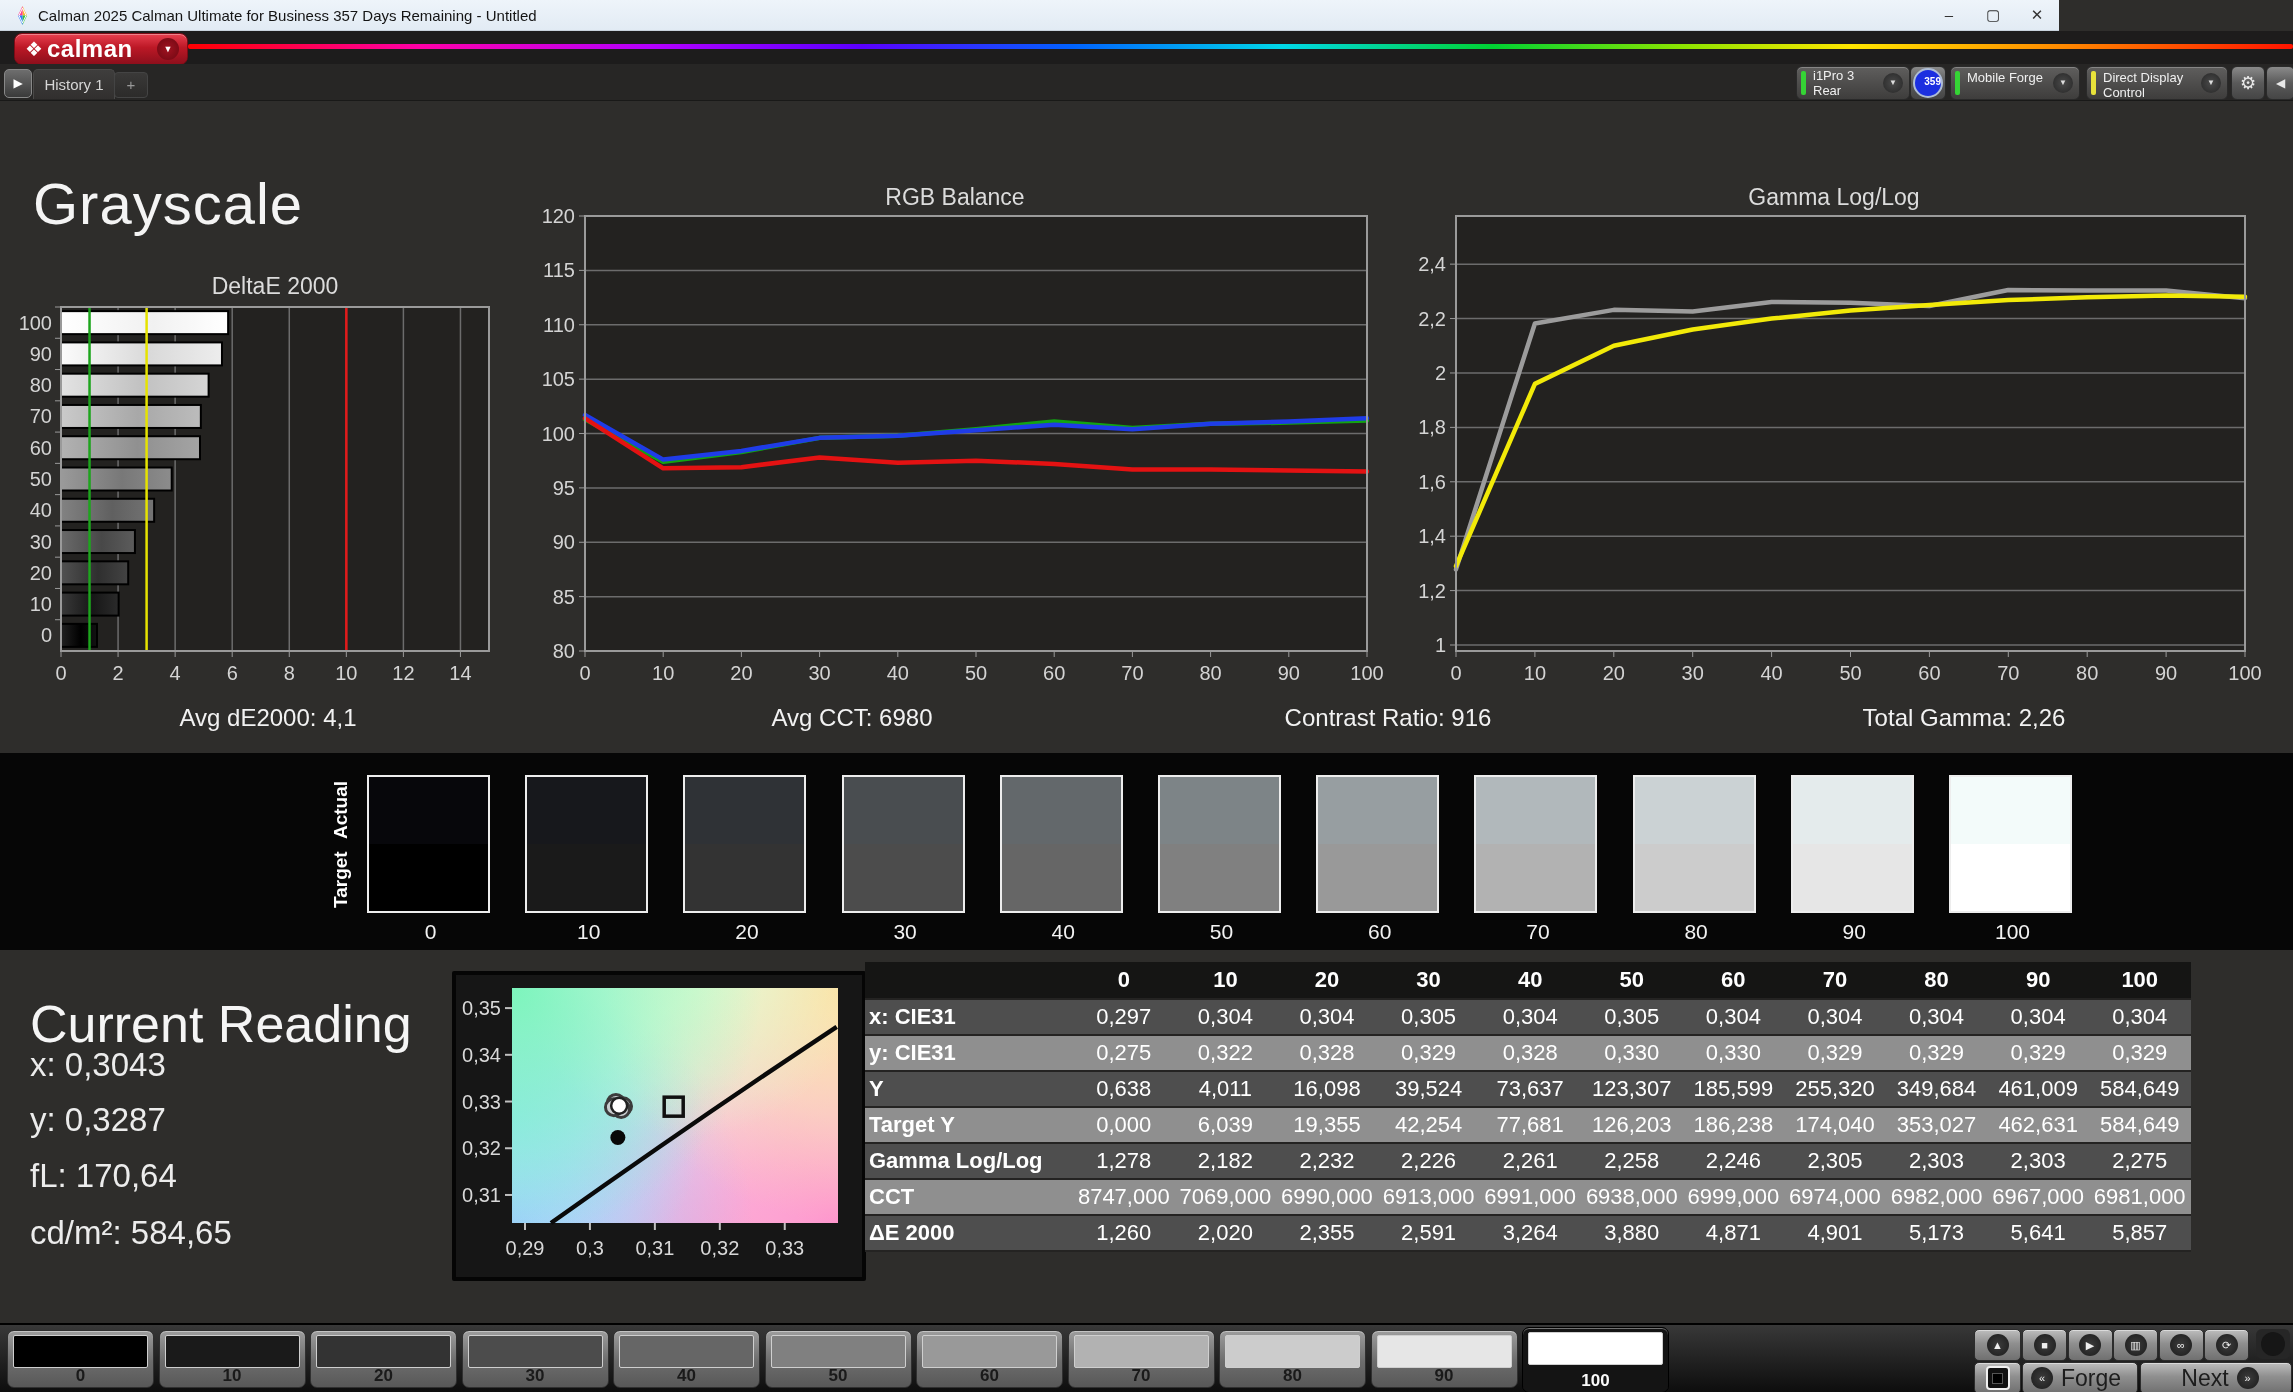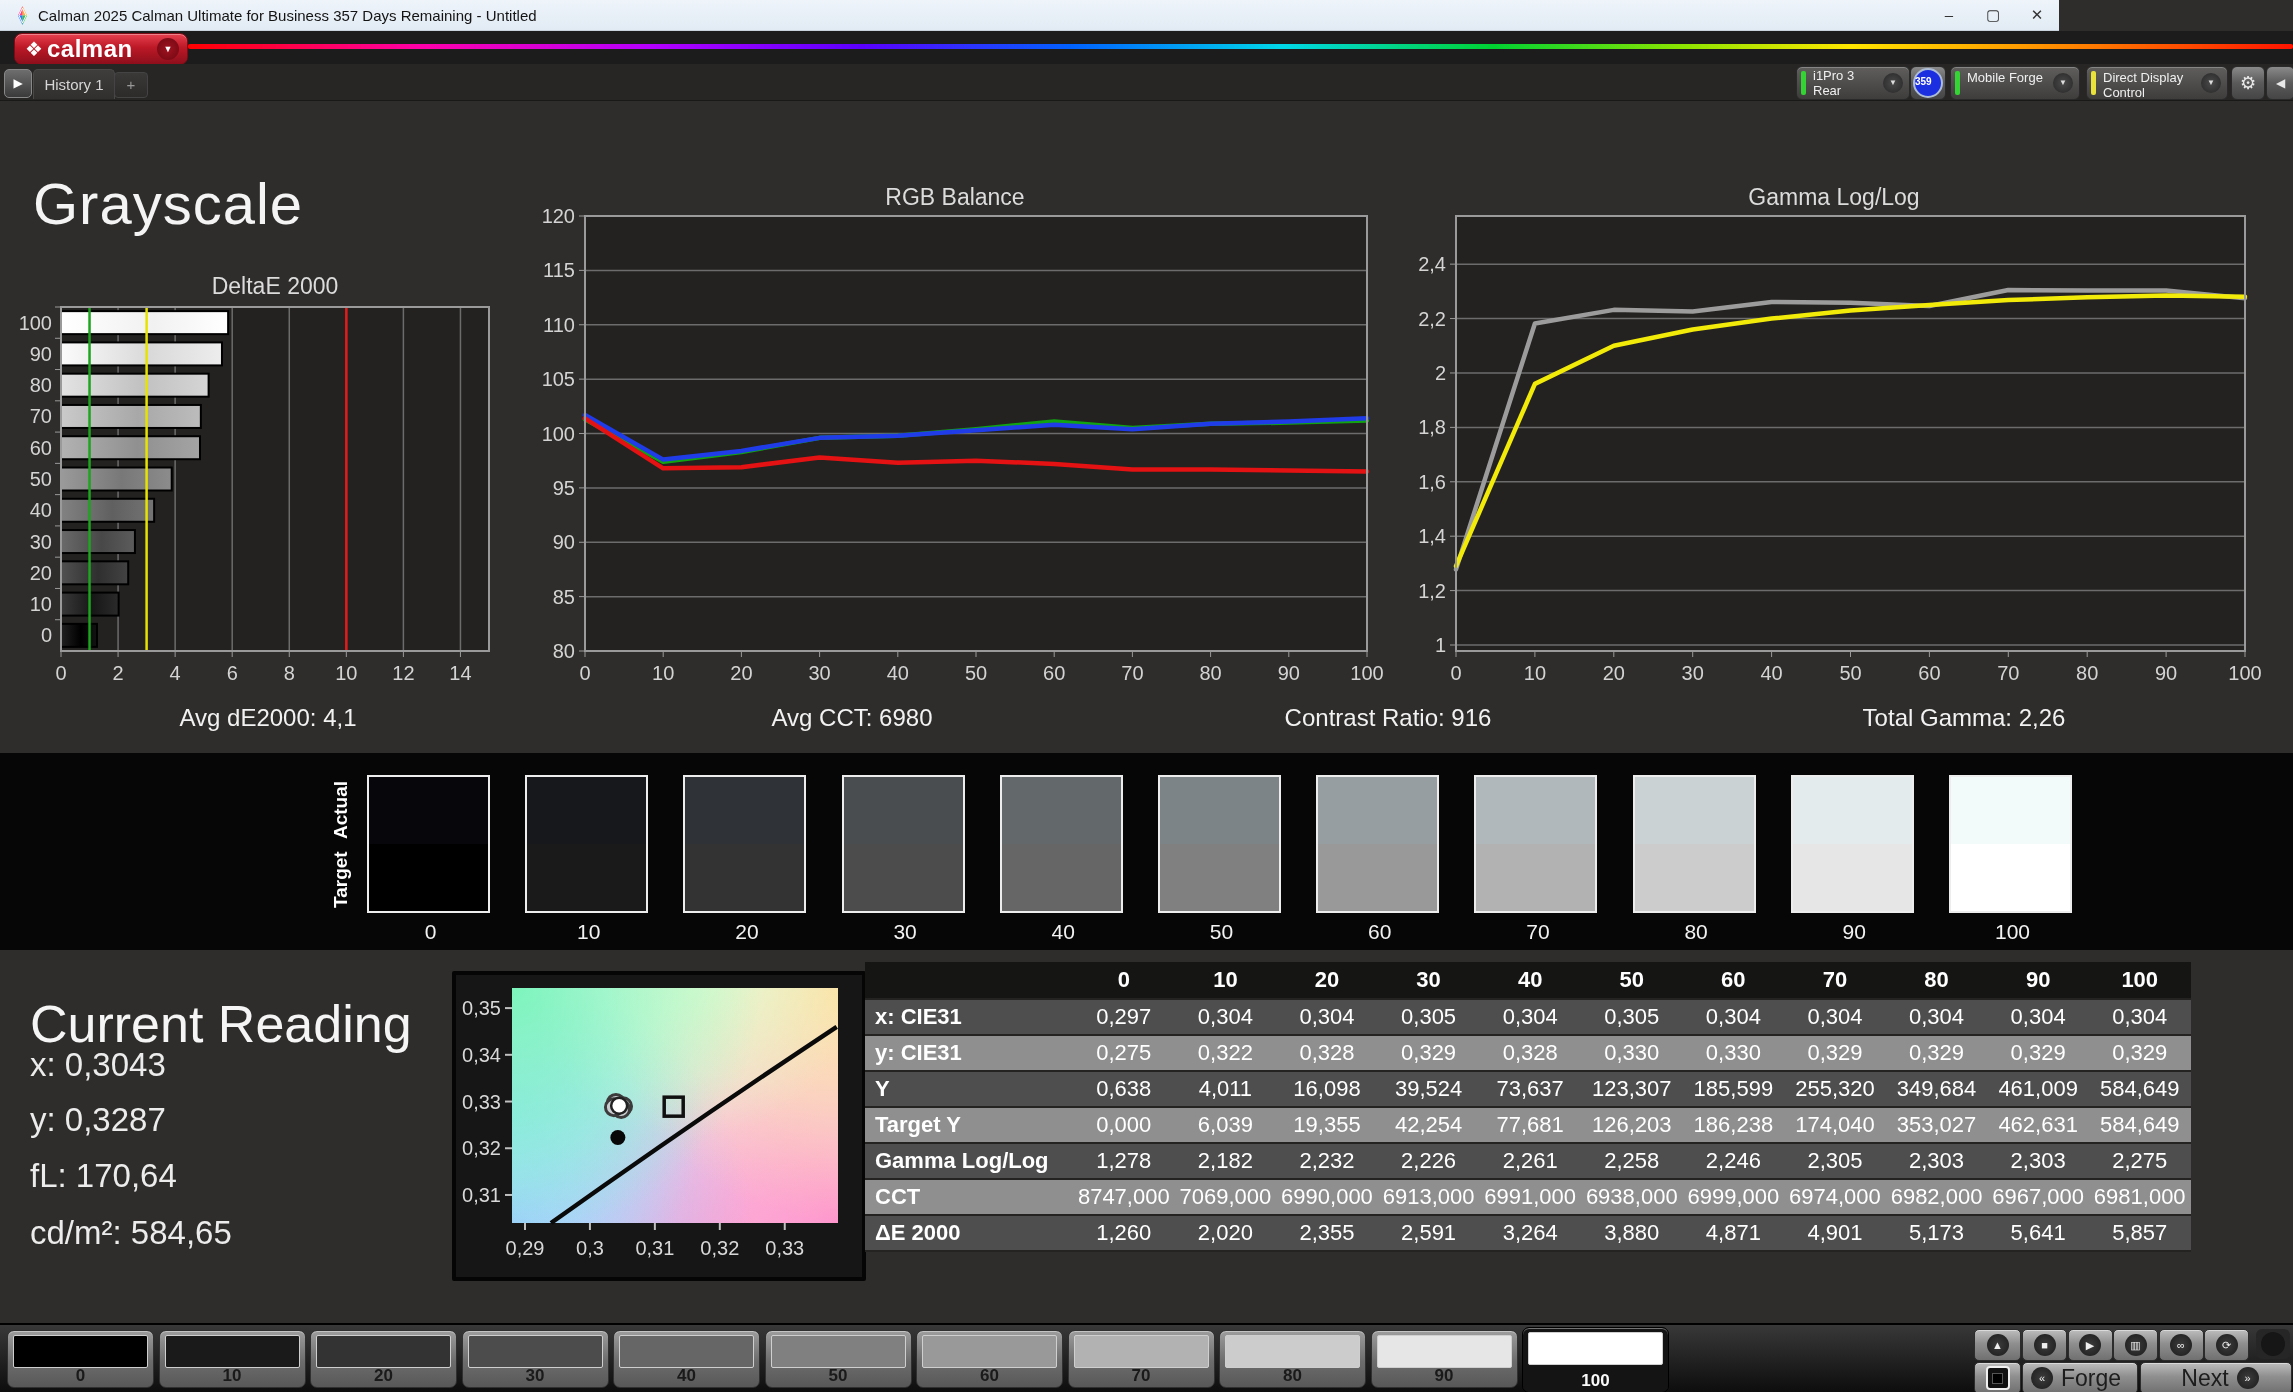--- a/index.html
+++ b/index.html
@@ -41,21 +41,21 @@
     background:linear-gradient(#5f5e5d,#3e3d3c);border:1px solid #2a2a2a;
     box-shadow:inset 0 1px 0 rgba(255,255,255,.25);display:flex;align-items:center;}
   .drop .cbar{width:5px;height:24px;border-radius:2px;margin:0 7px 0 4px;}
   .drop .lab{color:#f0f0f0;font-size:13px;line-height:15px;flex:1;}
   .drop .arr{width:20px;height:20px;border-radius:50%;background:radial-gradient(#4a4a4a,#262626);
     color:#ddd;font-size:8px;text-align:center;line-height:20px;margin:0 6px;}
   .sq-btn{top:66px;height:32px;border-radius:6px;cursor:pointer;
     background:linear-gradient(#8a8a8a,#5a5a5a 50%,#454545);border:1px solid #2a2a2a;
     display:flex;align-items:center;justify-content:center;color:#e8e8e8;}
   #badge-btn .circ{width:26px;height:26px;border-radius:50%;background:#1b2fe0;border:2px solid #aebdd6;
-    color:#fff;font-size:10px;font-weight:bold;text-align:left;line-height:24px;}
+    color:#fff;font-size:10px;font-weight:bold;text-align:right;line-height:24px;}
 
   
   #page-title{left:33px;top:170px;font-size:58px;font-weight:300;color:#f4f4f4;letter-spacing:1px;}
   .sumtxt{top:704px;transform:translateX(-50%);font-size:24px;color:#f2f2f2;white-space:nowrap;}
 
   
   #strip{left:0;top:753px;width:2293px;height:197px;background:#060606;}
   .vlab{writing-mode:vertical-rl;transform:rotate(180deg);color:#fff;font-size:19px;font-weight:bold;
     height:68px;text-align:center;}
   .swatch{position:absolute;width:123px;height:138px;border:2px solid #ededed;box-sizing:border-box;}
@@ -78,21 +78,21 @@
      radial-gradient(circle at 100% 100%,rgba(255,150,205,1),rgba(255,150,205,0) 68%),
      radial-gradient(circle at 60% 115%,rgba(255,170,215,.9),rgba(255,170,215,0) 55%),
      #eef6f3;}
 
   
   #dtable{left:865px;top:962px;width:1326px;display:grid;
     grid-template-columns:208px repeat(11,101.6px);}
   #dtable .cell{height:34px;line-height:34px;font-size:22px;color:#fff;border-bottom:2px solid #242322;
     text-align:center;overflow:hidden;white-space:nowrap;}
   #dtable .hd{background:#151514;font-weight:bold;height:36px;line-height:36px;}
-  #dtable .rl{text-align:left;padding-left:10px;font-weight:bold;}
+  #dtable .rl{text-align:left;padding-left:4px;font-weight:bold;}
   #dtable .dark{background:#4e4e4e;}
   #dtable .light{background:#8f8f8f;}
 
   
   #bottombar{left:0;top:1323px;width:2293px;height:69px;background:linear-gradient(#383838,#0c0c0c);
     border-top:2px solid #000;}
   .patch-btn{position:absolute;width:145px;height:56px;top:5px;border-radius:7px;cursor:pointer;
     background:linear-gradient(#9d9d9d,#6c6c6c 55%,#585858);border:1px solid #303030;
     box-shadow:inset 0 1px 0 rgba(255,255,255,.4);}
   .patch-btn .pc{position:absolute;left:5px;right:5px;top:4px;height:31px;border:1px solid #cfcfcf;border-radius:2px;}

